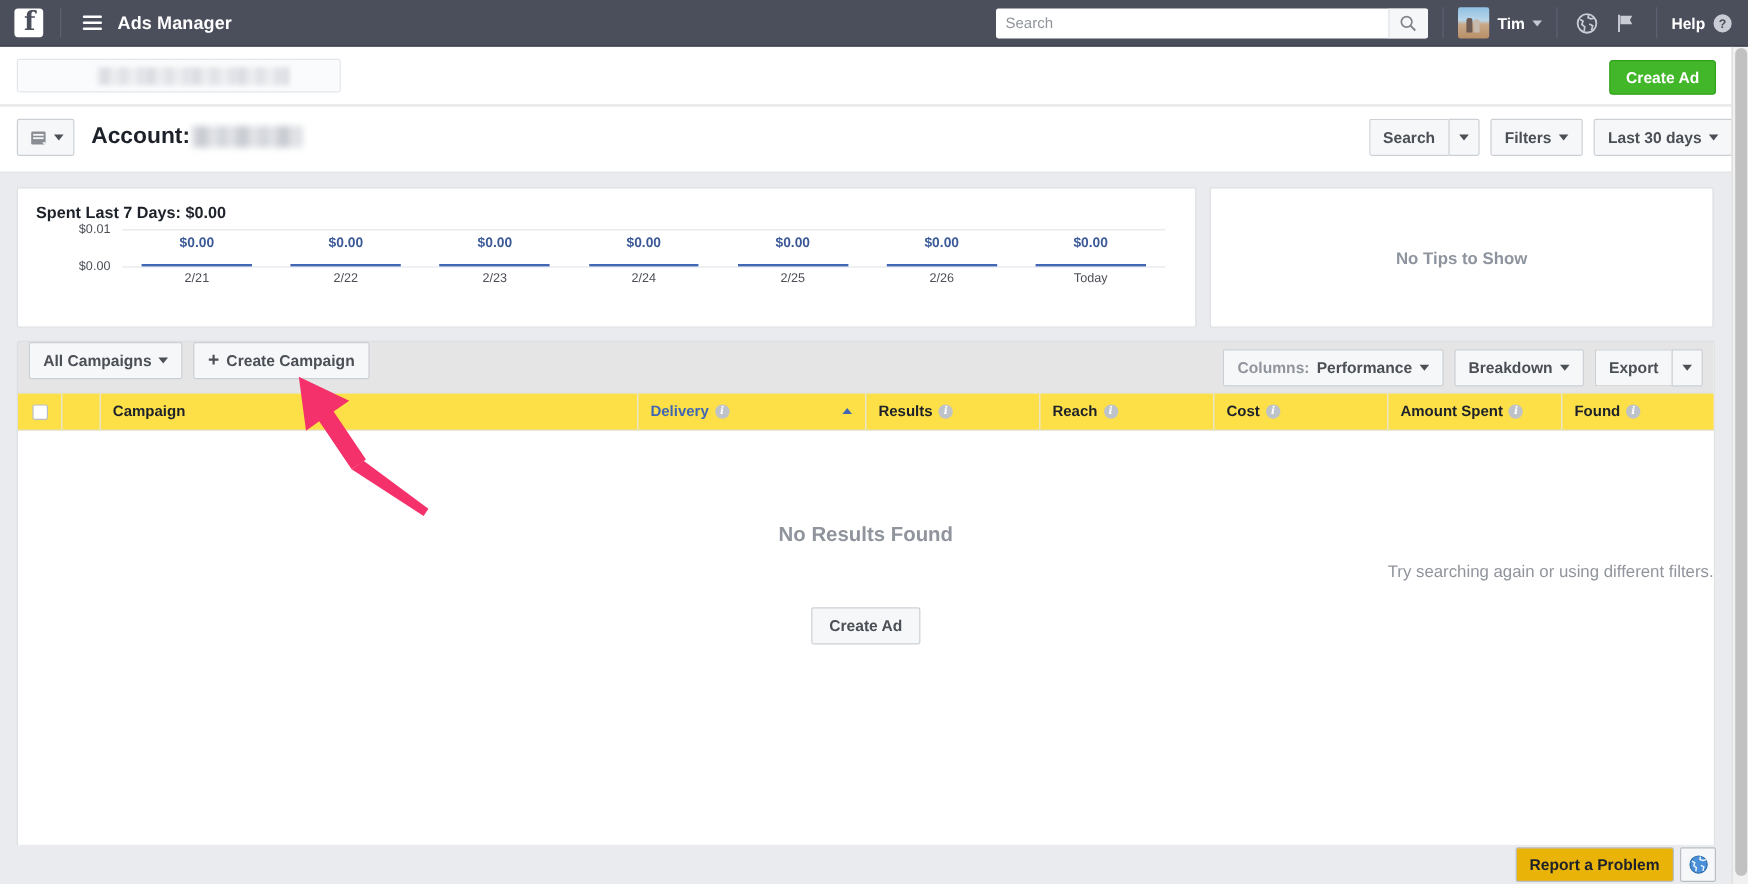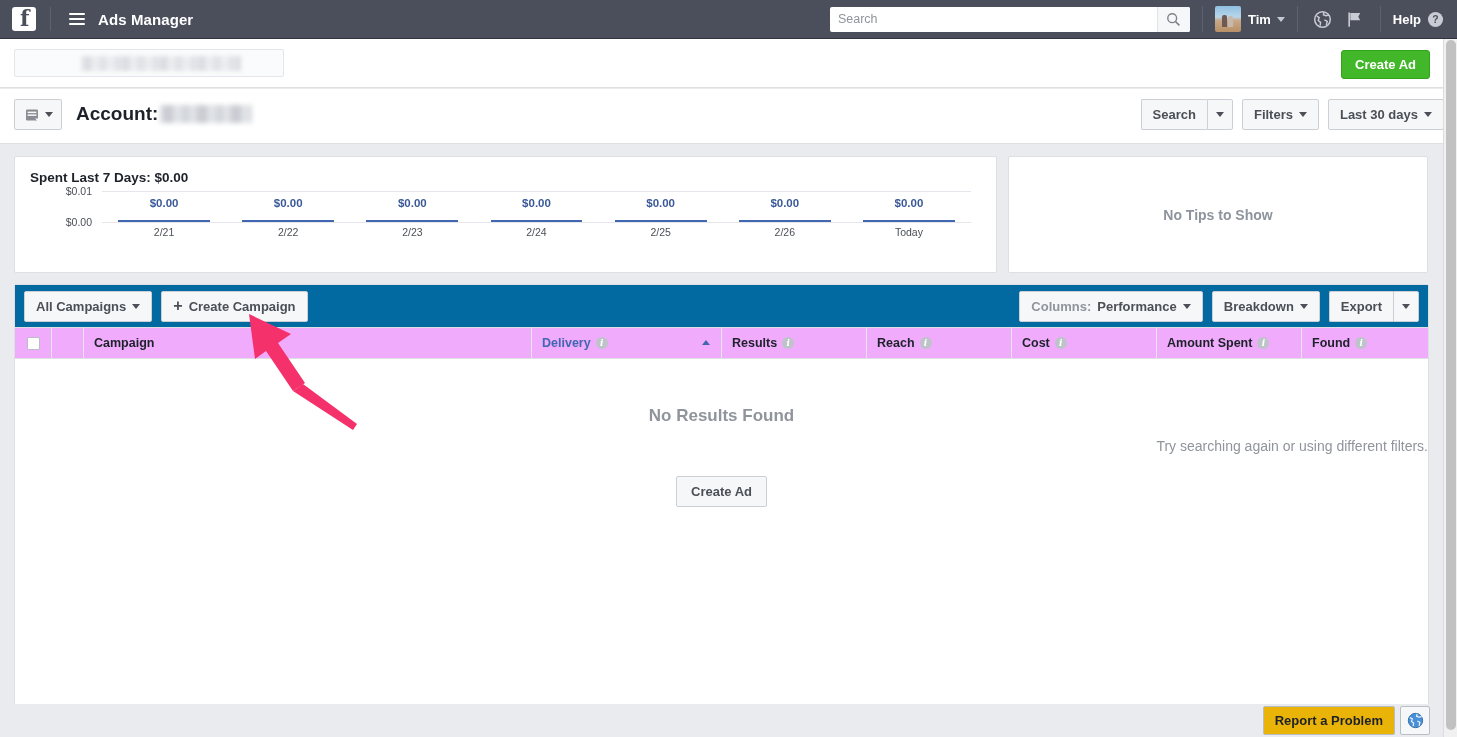--- a/index.html
+++ b/index.html
@@ -194,30 +194,30 @@
     display: flex; align-items: center; justify-content: center;
   }
   .tips-text { font-size: 14px; font-weight: bold; color: #8d949e; }
 
   
   .tablewrap {
     margin: 11px 14px 0 14px; width: 1415px;
     background: #fff; border: 1px solid #dddfe2; border-radius: 2px;
   }
   .tbar {
-    height: 43px; display: flex; align-items: center; padding: 0 9px;
-    border-bottom: 1px solid #dddfe2; background: #0369a1;
+    height: 43px; display: flex; padding: 0 9px;
+    border-bottom: 1px solid #dddfe2; background: #e5e5e5;
   }
   .tbar .left { display: flex; gap: 9px; }
   .tbar .right { margin-left: auto; display: flex; gap: 9px; align-items: center; }
   .plus-ic { font-size: 16px; font-weight: bold; color: #4b4f56; line-height: 1; }
   .dim { color: #90949c; font-weight: bold; }
 
   
-  .thead { display: flex; height: 31px; background: #f0abfc; border-bottom: 1px solid #dddfe2; }
+  .thead { display: flex; height: 31px; background: #fde047; border-bottom: 1px solid #dddfe2; }
   .th {
     display: flex; align-items: center; font-size: 12.5px; font-weight: bold;
     color: #1d2129; border-right: 1px solid #e4e6eb; padding: 0 10px;
     position: relative; cursor: pointer;
   }
   .th.chk { width: 37px; justify-content: center; padding: 0; }
   .th.blank { width: 32px; }
   .th.campaign { width: 448px; }
   .th.delivery { width: 190px; color: #4267b2; }
   .th.col { width: 145px; }
@@ -238,21 +238,21 @@
     width: 0; height: 0;
     border-left: 4px solid transparent; border-right: 4px solid transparent;
     border-bottom: 5px solid #4267b2;
   }
 
   
   .tbody { height: 363px; background: #fff; position: relative; }
   .empty {
     position: absolute; left: 0; right: 0; top: 47px; text-align: center;
   }
-  .empty-h { font-size: 17px; font-weight: bold; color: #90949c; }
+  .empty-h { font-size: 17px; font-weight: bold; color: #90949c; margin-top: 30px; }
   .empty-p { font-size: 14px; color: #90949c; margin-top: 12px; text-align: right; }
   .empty-btn {
     margin-top: 22px; background: #f6f7f9; border: 1px solid #ccd0d5;
     border-radius: 2px; font-size: 13px; font-weight: bold; color: #4b4f56;
     padding: 7px 14px; cursor: pointer; font-family: "Liberation Sans", sans-serif;
   }
 
   
   .footer {
     position: absolute; left: 0; bottom: 0; width: 1443px; height: 33px;

